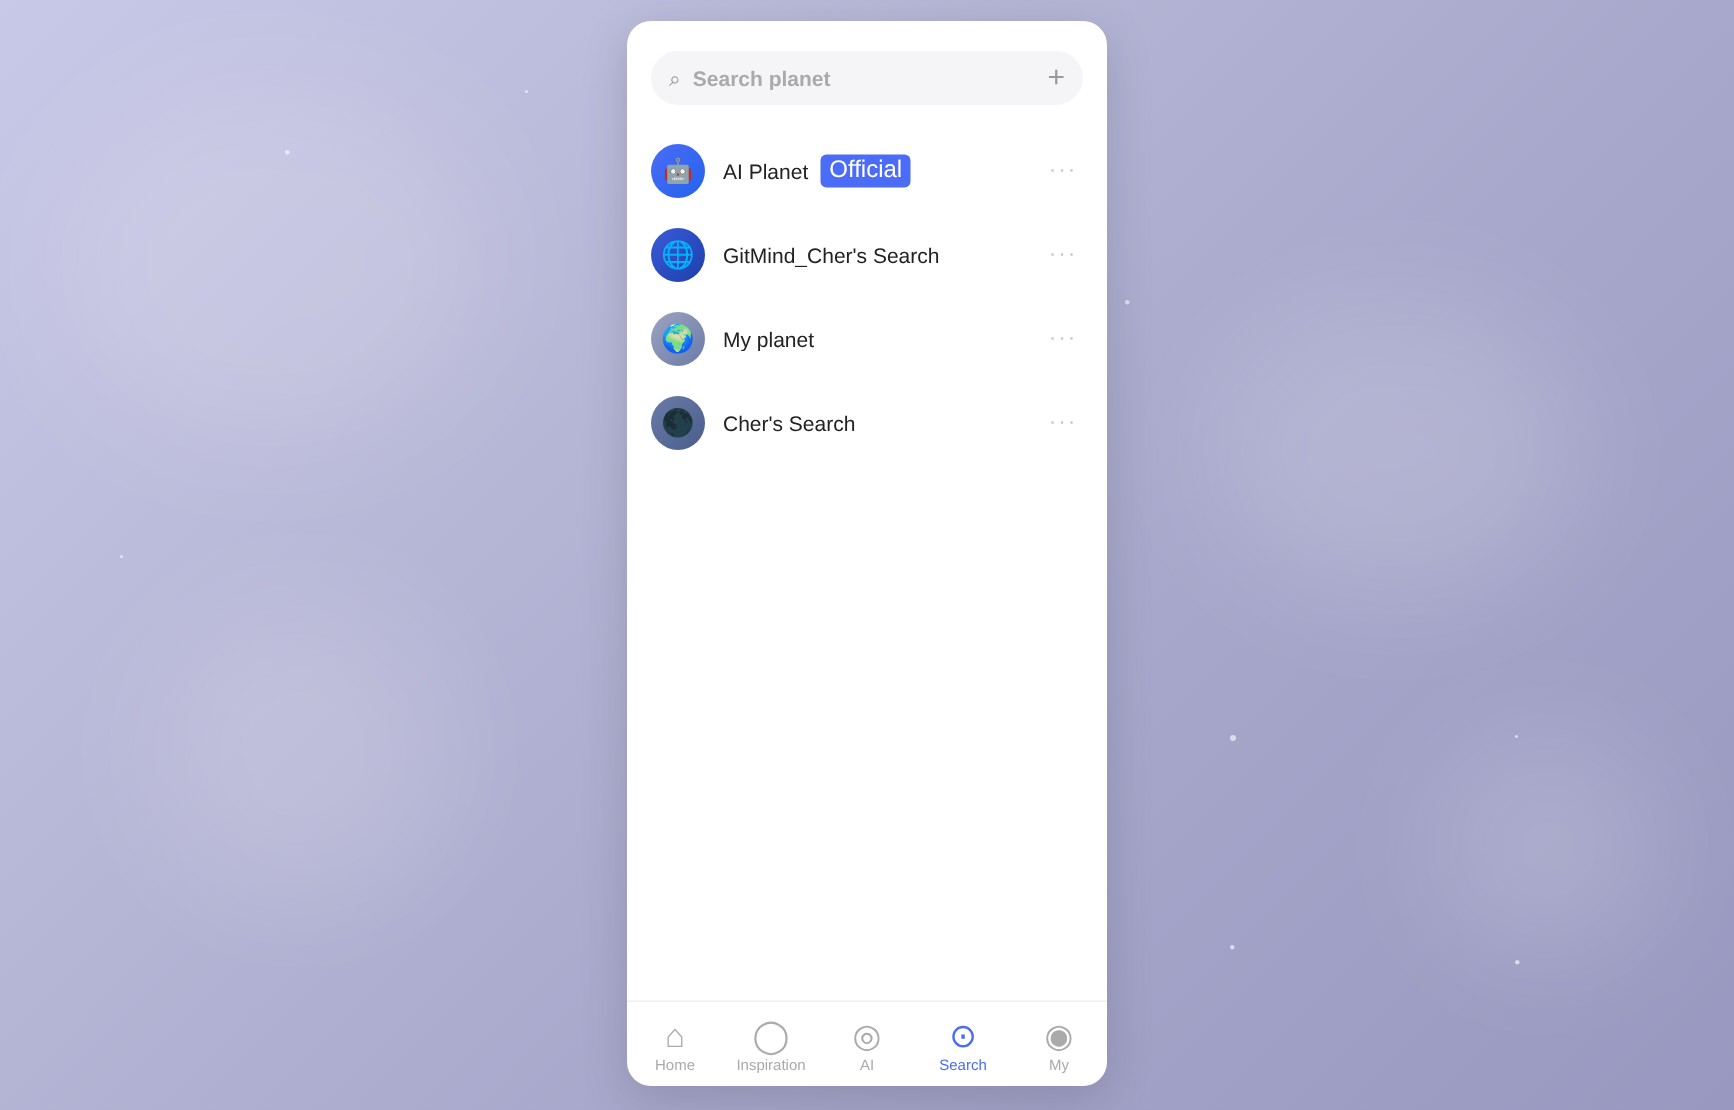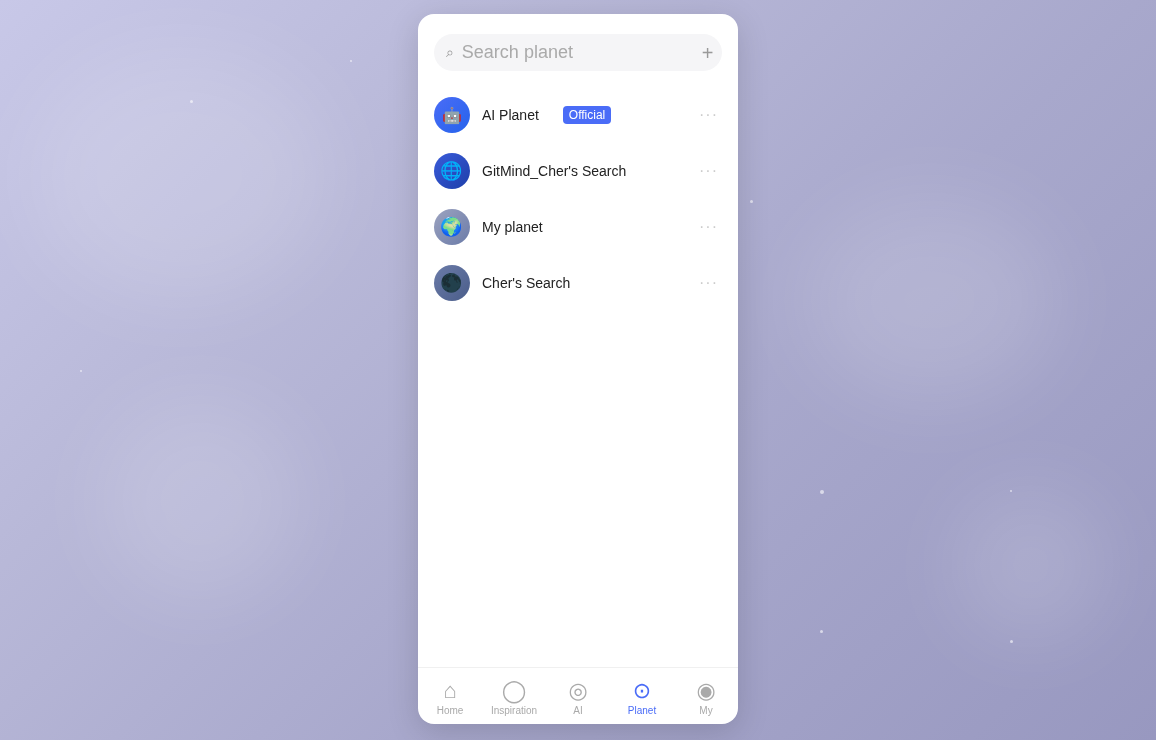--- a/index.html
+++ b/index.html
@@ -70,23 +70,24 @@
     .search-icon {
       font-size: 14px;
       color: #999;
       flex-shrink: 0;
     }
 
     .search-input {
       border: none;
       background: transparent;
       outline: none;
-      font-size: 18px;
+      font-size: 14px;
       color: #333;
       flex: 1;
+      font-weight: bold;
     }
 
     .search-input::placeholder {
       color: #aaa;
     }
 
     .add-btn {
       background: none;
       border: none;
       cursor: pointer;
@@ -144,37 +145,37 @@
     .planet-avatar.cher-planet {
       background: linear-gradient(135deg, #6b7ba8, #4a5d8a);
       color: white;
       font-size: 18px;
     }
 
     .planet-info {
       flex: 1;
       display: flex;
       align-items: center;
-      gap: 24px;
+      gap: 8px;
       min-width: 0;
     }
 
     .planet-name {
       font-size: 14px;
       color: #222;
       font-weight: 500;
       white-space: nowrap;
       overflow: hidden;
       text-overflow: ellipsis;
     }
 
     .official-badge {
       background: #4a6cf7;
       color: white;
-      font-size: 12px;
+      font-size: 16px;
       padding: 2px 6px;
       border-radius: 4px;
       white-space: nowrap;
       flex-shrink: 0;
     }
 
     .more-btn {
       background: none;
       border: none;
       cursor: pointer;
@@ -288,20 +289,20 @@
       <div class="nav-item">
         <span class="nav-icon">◯</span>
         <span class="nav-label">Inspiration</span>
       </div>
       <div class="nav-item">
         <span class="nav-icon">◎</span>
         <span class="nav-label">AI</span>
       </div>
       <div class="nav-item active">
         <span class="nav-icon">⊙</span>
-        <span class="nav-label">Planet</span>
+        <span class="nav-label">Search</span>
       </div>
       <div class="nav-item">
         <span class="nav-icon">◉</span>
         <span class="nav-label">My</span>
       </div>
     </nav>
 </div>
 
 </body></html>

